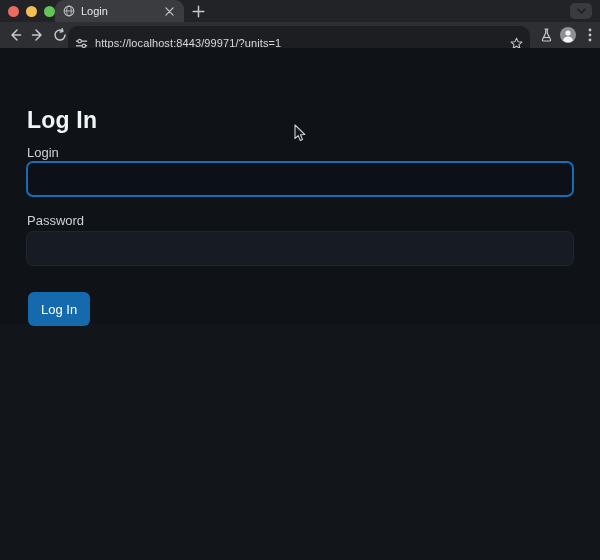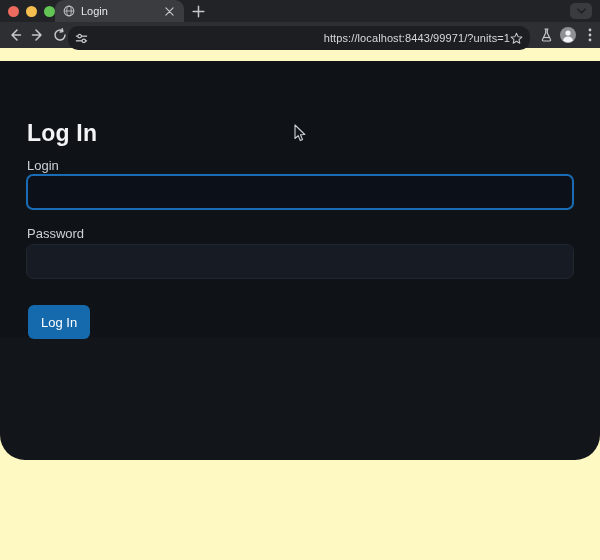--- a/index.html
+++ b/index.html
@@ -1,20 +1,20 @@
 <!DOCTYPE html>
 <html><head>
 <meta charset="utf-8">
 <style>
   * { margin:0; padding:0; box-sizing:border-box; }
   html,body { background:#000; }
   body { font-family:"Liberation Sans", sans-serif; }
   .browser {
     position:relative; width:600px; height:560px; overflow:hidden;
-    background:#fef9c3;
+    background:#bef264;
   }
 
   
   .tabstrip { position:absolute; left:0; top:0; width:600px; height:22px; background:#222326; }
   .traffic-lights { position:absolute; left:8px; top:6px; display:flex; gap:7px; }
   .light { width:11px; height:11px; border-radius:50%; }
   .light.red    { background:#ed6a5e; }
   .light.yellow { background:#f5bf4f; }
   .light.green  { background:#62c554; }
   .tab {
@@ -31,33 +31,33 @@
     background:#3a3b3e; border-radius:5px; display:flex; align-items:center; justify-content:center;
   }
 
   
   .toolbar { position:absolute; left:0; top:22px; width:600px; height:26px; background:#2e2f33; }
   .nav-btn { position:absolute; top:6px; width:14px; height:14px; }
   .nav-back    { left:8px; }
   .nav-forward { left:31px; }
   .nav-reload  { left:53px; }
   .omnibox {
-    position:absolute; left:68px; top:4px; width:462px; height:24px;
+    position:absolute; left:68px; top:4px; width:462px; height:34px;
     background:#1d1e21; border-radius:10px;
-    display:flex; align-items:center; padding:0 7px;text-align:right;
+    display:flex; align-items:center; padding:0 7px;
   }
   .tune-wrap { width:13px; height:13px; margin-right:7px; flex:0 0 auto; }
   .url-text { font-size:11px; color:#d6d8da; flex:1 1 auto; white-space:nowrap; overflow:hidden; letter-spacing:0.1px; }
   .star-wrap { width:13px; height:13px; flex:0 0 auto; }
   .flask-btn  { position:absolute; right:47px; top:6px; width:13px; height:14px; }
   .avatar-btn { position:absolute; right:24px; top:5px; width:16px; height:16px; }
   .menu-btn   { position:absolute; right:8px;  top:6px; width:4px;  height:14px; }
 
   
-  .page { position:absolute; left:0; top:61px; width:600px; height:399px; background:#12161b;border-radius:25px; }
+  .page { position:absolute; left:0; top:48px; width:600px; height:512px; background:#12161b; }
   .form-section { position:absolute; left:0; top:0; width:600px; height:276px; background:#0f1216; }
   .page-title {
     position:absolute; left:27px; top:59px;
     font-size:23px; font-weight:700; color:#f2f4f6; letter-spacing:0.2px;
   }
   .field-label { position:absolute; left:27px; font-size:13px; color:#ccd2d8; }
   .label-login    { top:97px; }
   .label-password { top:165px;text-align:right; }
   .text-input {
     position:absolute; left:26px; width:548px; height:36px;

